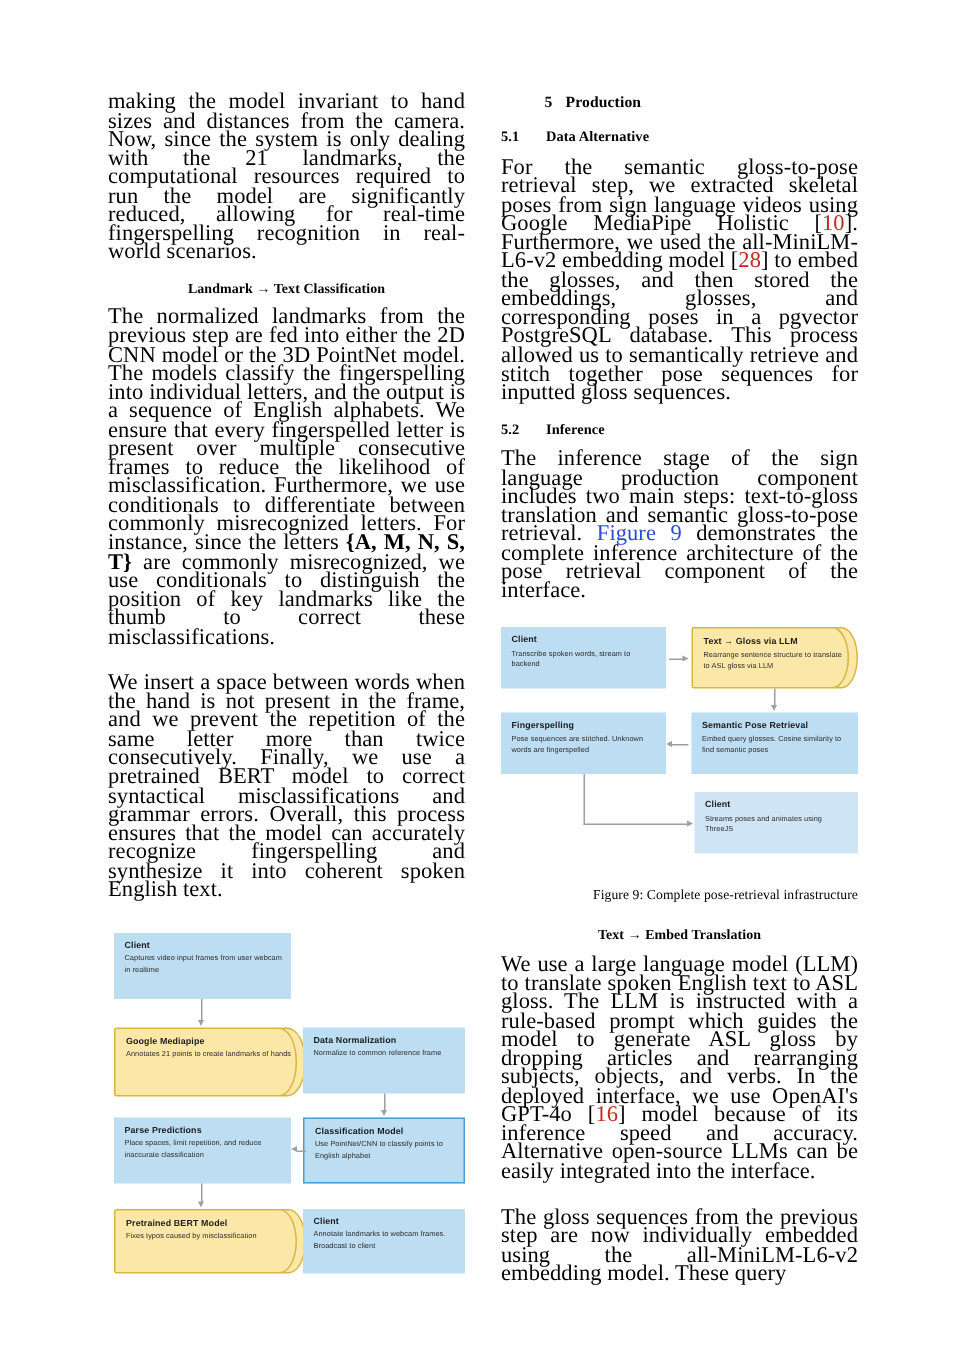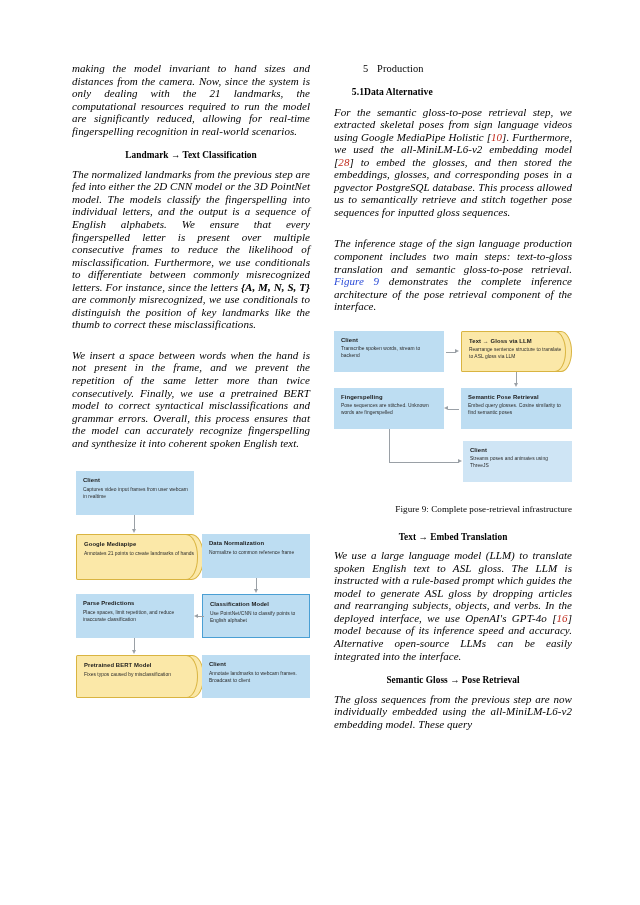--- a/index.html
+++ b/index.html
@@ -31,47 +31,46 @@
     width: 500px;
     display: flex;
     gap: 24px;
   }
   .col {
     width: 238px;
   }
 
   p.body-text {
     margin: 0 0 0 0;
-    font-size: 11px;
+    font-size: 15px;
     line-height: 12.55px;
     text-align: justify;
     text-justify: inter-word;
     hyphens: none;
     letter-spacing: 0.05px;
-    font-style: italic;
   }
 
   h2.section {
     margin: 0;
     font-size: 10.4px;
-    font-weight: normal;
+    font-weight: bold;
     line-height: 13px;
     letter-spacing: 0.1px;
     padding-left: 29px;
   }
   h2.section .num { display: inline-block; width: 14px; }
 
   h3.subsection {
     margin: 0;
     font-size: 9.6px;
     font-weight: bold;
     line-height: 12.5px;
     letter-spacing: 0.05px;
   }
-  h3.subsection .num { display: inline-block; width: 30px; text-align: right; }
+  h3.subsection .num { display: inline-block; width: 30px; }
 
   h4.para-head {
     margin: 0;
     font-size: 9.3px;
     font-weight: bold;
     line-height: 12.5px;
     letter-spacing: 0.05px;
     text-align: center;
   }
 
@@ -258,20 +257,21 @@
       <div class="sp-sec-gap"></div>
 
       <h3 class="subsection"><span class="num">5.1</span><span>Data Alternative</span></h3>
 
       <div class="sp-sub-gap"></div>
 
       <p class="body-text"><span>For the semantic gloss-to-pose retrieval step, we extracted skeletal poses from sign language videos using Google MediaPipe Holistic [</span><span class="cite">10</span><span>]. Furthermore, we used the all-MiniLM-L6-v2 embedding model [</span><span class="cite">28</span><span>] to embed the glosses, and then stored the embeddings, glosses, and corresponding poses in a pgvector PostgreSQL database. This process allowed us to semantically retrieve and stitch together pose sequences for inputted gloss sequences.</span></p>
 
       <div class="sp-before-head"></div>
 
+      <h3 class="subsection"><span class="num">5.2</span><span>Inference</span></h3>
 
       <div class="sp-sub-gap"></div>
 
       <p class="body-text"><span>The inference stage of the sign language production component includes two main steps: text-to-gloss translation and semantic gloss-to-pose retrieval. </span><span class="xref">Figure 9</span><span> demonstrates the complete inference architecture of the pose retrieval component of the interface.</span></p>
 
       <div class="figure" style="margin-top:18px;">
         <div class="diagram" style="height:162px;">
 
           <div class="node blue" style="left:0px; top:0px; width:110px; height:41px;">
             <div class="n-title">Client</div>
@@ -316,20 +316,19 @@
       </div>
 
       <div style="height:16px;"></div>
 
       <h4 class="para-head">Text → Embed Translation</h4>
       <div class="sp-after-head"></div>
 
       <p class="body-text"><span>We use a large language model (LLM) to translate spoken English text to ASL gloss. The LLM is instructed with a rule-based prompt which guides the model to generate ASL gloss by dropping articles and rearranging subjects, objects, and verbs. In the deployed interface, we use OpenAI's GPT-4o [</span><span class="cite">16</span><span>] model because of its inference speed and accuracy. Alternative open-source LLMs can be easily integrated into the interface.</span></p>
 
       <div class="sp-before-head"></div>
-      <h4 class="para-head">Semantic Gloss → Pose Retrieval</h4>
       <div class="sp-after-head"></div>
 
       <p class="body-text">The gloss sequences from the previous step are now individually embedded using the all-MiniLM-L6-v2 embedding model. These query</p>
 
     </div>
   </div>
 </div>
 
 </body></html>

